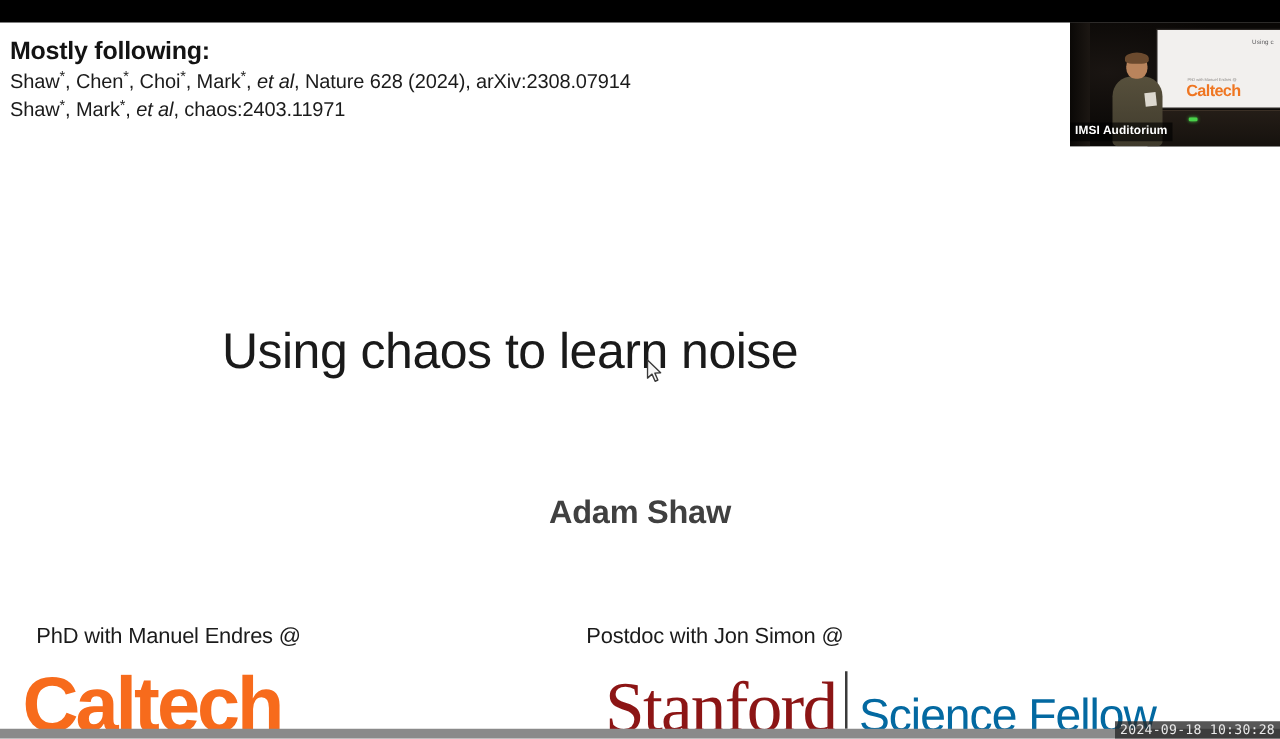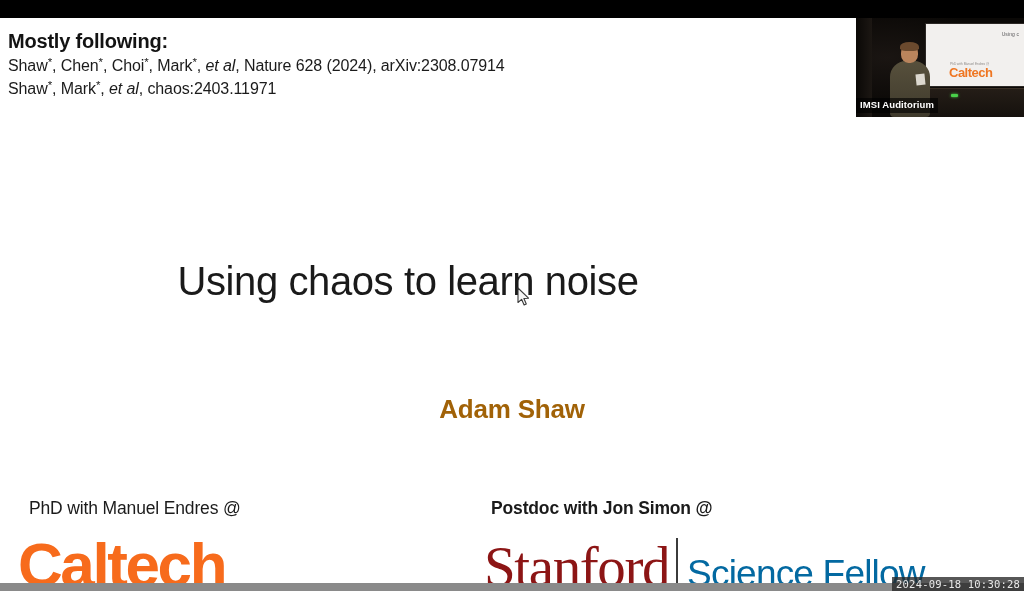--- a/index.html
+++ b/index.html
@@ -95,35 +95,35 @@
 
   
   .speaker {
     position: absolute;
     left: 0;
     top: 376px;
     width: 1024px;
     text-align: center;
     font-size: 26px;
     font-weight: bold;
-    color: #a16207;
+    color: #404040;
     letter-spacing: -0.2px;
   }
 
   
   .affil {
     position: absolute;
     top: 480px;
     font-size: 17.5px;
     color: #1b1b1b;
     letter-spacing: -0.15px;
     white-space: nowrap;
   }
   .affil-left  { left: 29px; }
-  .affil-right { left: 491px; font-weight: bold; }
+  .affil-right { left: 469px; }
 
   
   .logo-caltech {
     position: absolute;
     left: 18px;
     top: 516px;
     font-family: "Liberation Sans", sans-serif;
     font-size: 62px;
     font-weight: bold;
     color: #f76b1c;

